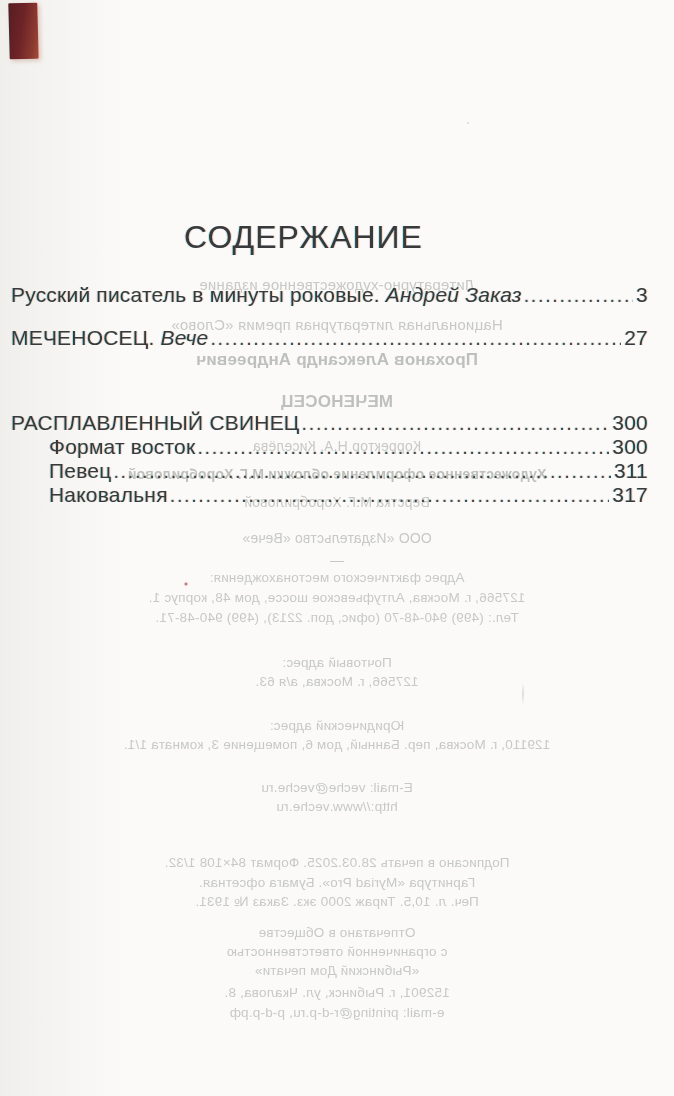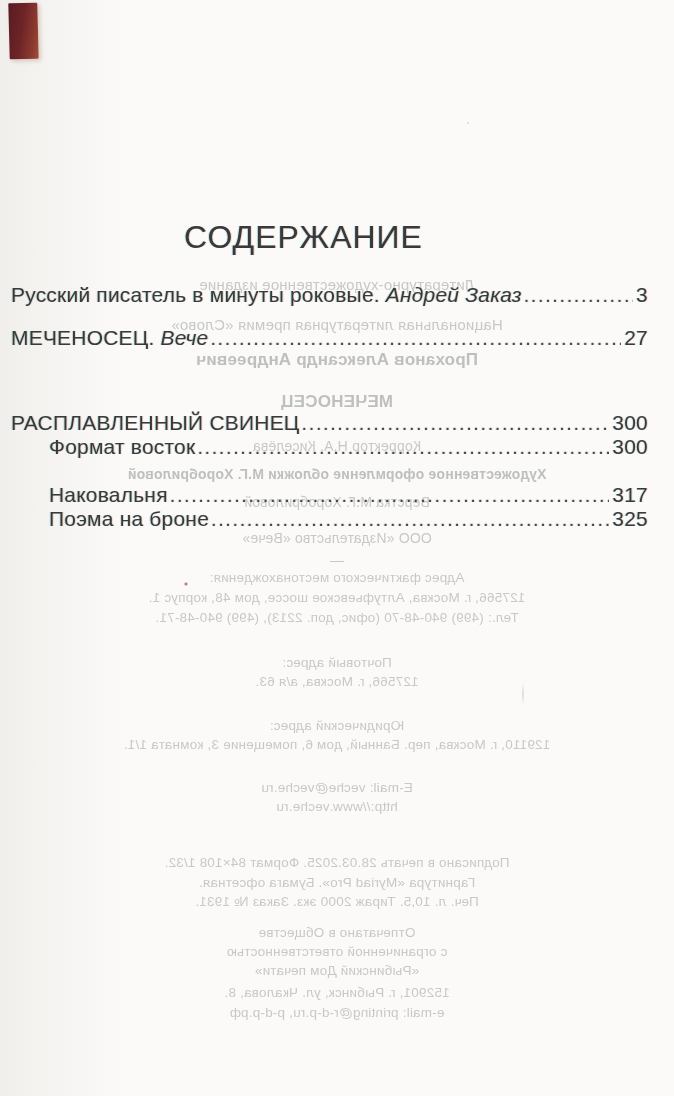--- a/index.html
+++ b/index.html
@@ -101,26 +101,26 @@
       <span class="dots"></span>
       <span class="pg">300</span>
   </div>
 
   <div class="row sub ink" style="top:435px">
     <span class="t">Формат восток</span>
       <span class="dots"></span>
       <span class="pg">300</span>
   </div>
 
+  <div class="row sub ink" style="top:459px">
+    <span class="t">Певец</span>
+      <span class="dots"></span>
+      <span class="pg">311</span>
+  </div>
 
   <div class="row sub ink" style="top:483px">
     <span class="t">Наковальня</span>
       <span class="dots"></span>
       <span class="pg">317</span>
   </div>
 
-  <div class="row sub ink" style="top:507px">
-    <span class="t">Поэма на броне</span>
-      <span class="dots"></span>
-      <span class="pg">325</span>
-  </div>
 
 </div>
 
 </body></html>

